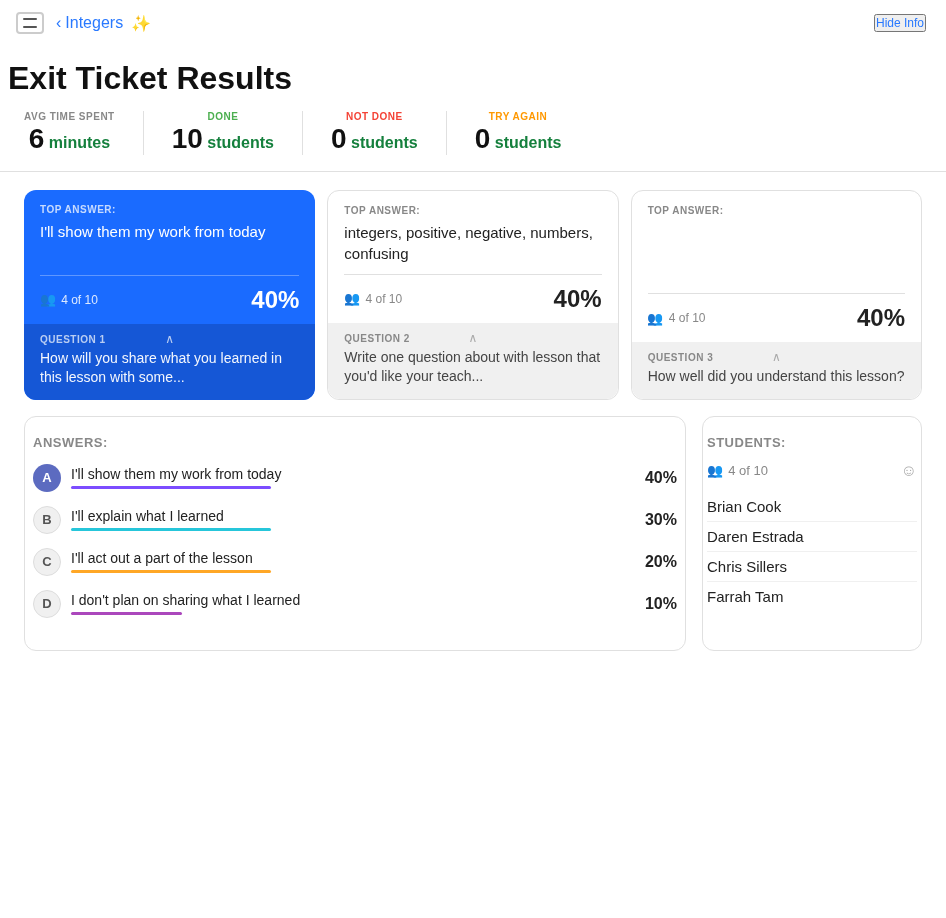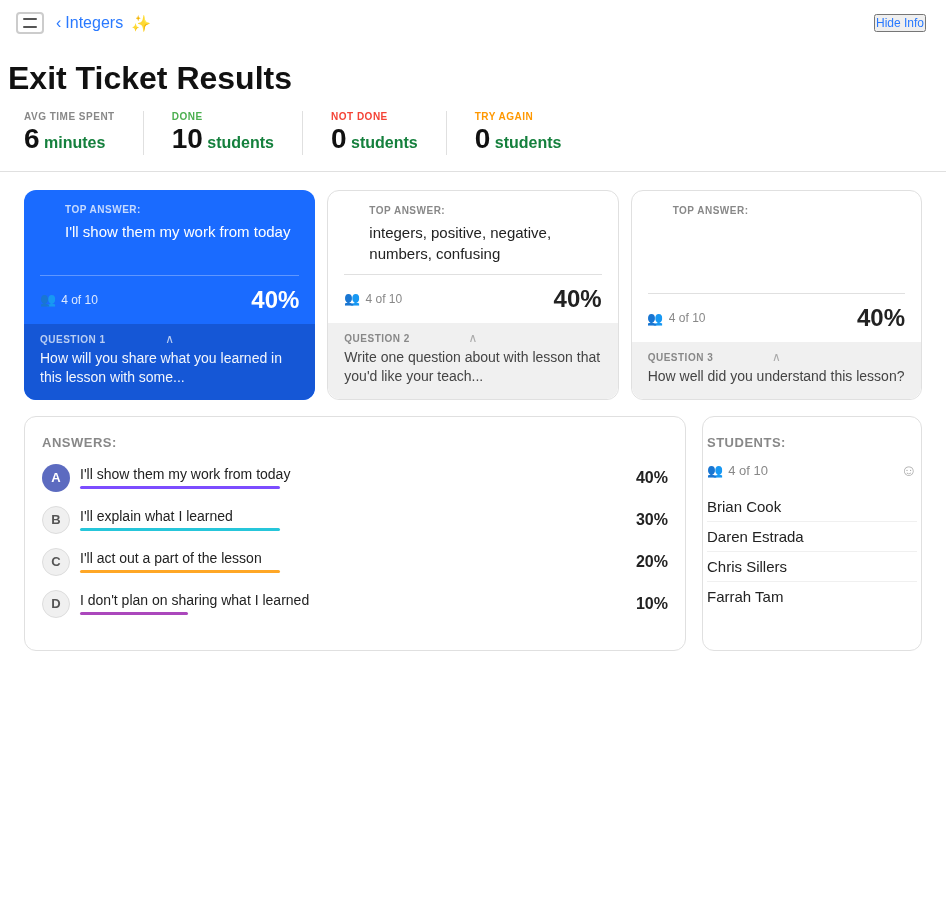--- a/index.html
+++ b/index.html
@@ -54,20 +54,21 @@
     .page-title {
       font-size: 32px; font-weight: 700; color: #111;
     }
 
     
     .stats-row {
       display: flex; align-items: flex-start;
       padding: 0 25px 16px 24px;
       border-bottom: 1px solid #e0e0e0;
       gap: 0;
+      text-align: center;
     }
     .stat-item {
       padding-right: 28px;
       margin-right: 28px;
       border-right: 1px solid #e0e0e0;
     }
     .stat-item:last-child { border-right: none; }
     .stat-label {
       font-size: 10px; font-weight: 600; color: #888; letter-spacing: 0.5px;
       text-transform: uppercase; margin-bottom: 2px;
@@ -96,21 +97,20 @@
       flex-direction: column;
       border: 1px solid #e0e0e0;
     }
     .question-card-blue {
       background: #1a6bff;
       border: none;
     }
     .card-top {
       padding: 14px 16px 10px 16px;
       flex: 1;
-      margin-left: 25px;
     }
     .card-top-label {
       font-size: 10px; font-weight: 600; letter-spacing: 0.5px;
       text-transform: uppercase; margin-bottom: 6px;
     }
     .card-top-label-blue { color: rgba(255,255,255,0.75); }
     .card-top-label-gray { color: #888; }
     .card-answer-text {
       font-size: 15px; font-weight: 500; line-height: 1.4;
     }
@@ -164,21 +164,21 @@
       display: grid;
       grid-template-columns: 1fr 220px;
       gap: 16px;
       padding: 0 24px 24px 24px;
     }
 
     
     .answers-panel {
       border: 1px solid #e0e0e0;
       border-radius: 12px;
-      padding: 18px 17px;
+      padding: 18px 8px;
     }
     .answers-title {
       font-size: 13px; font-weight: 700; color: #888;
       text-transform: uppercase; letter-spacing: 0.5px;
       margin-bottom: 14px;
     }
     .answer-row {
       display: flex; align-items: center;
       margin-bottom: 14px;
       gap: 10px;

